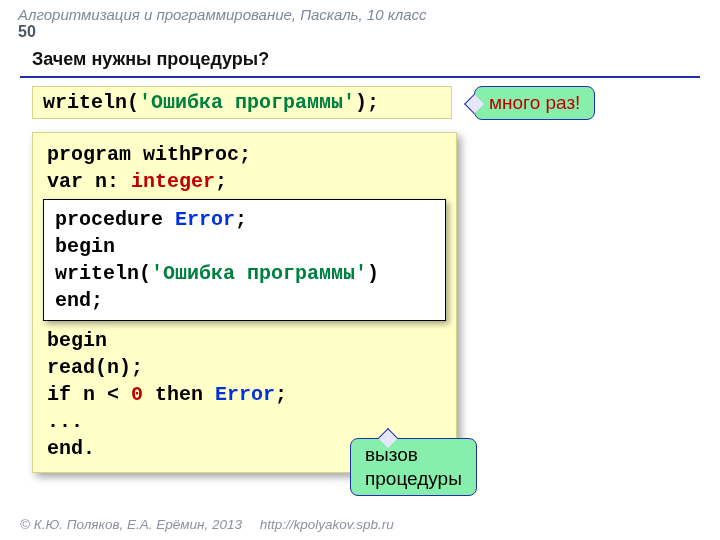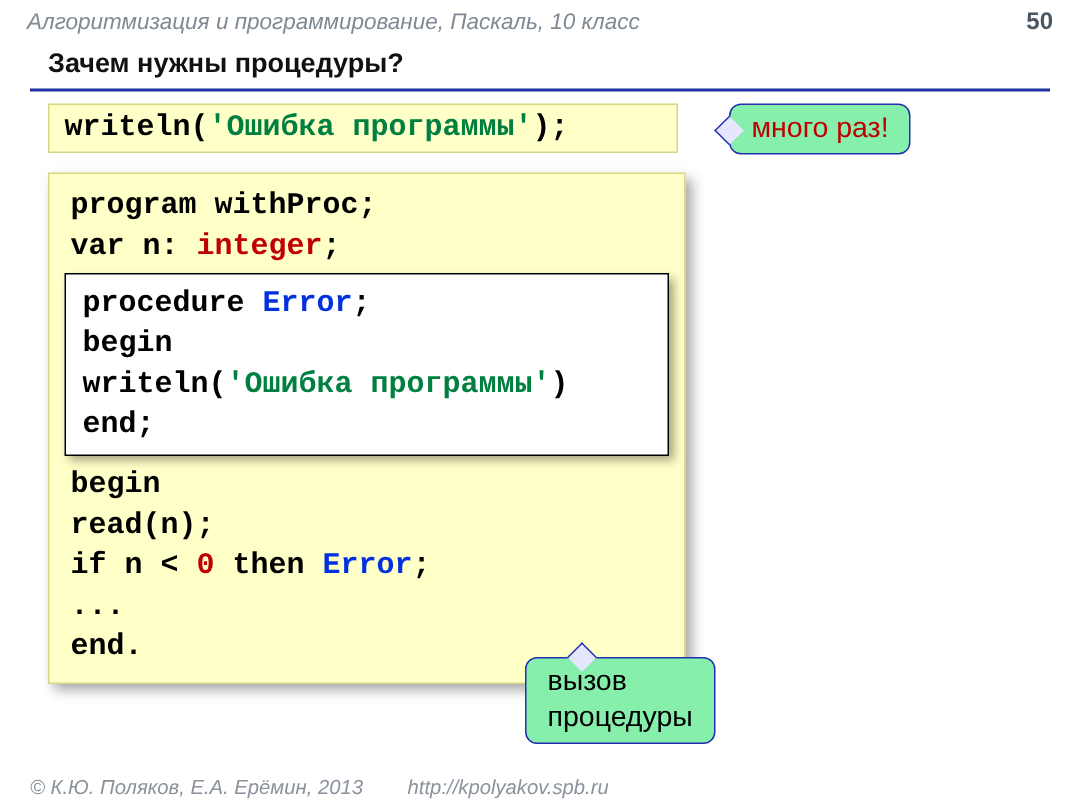--- a/index.html
+++ b/index.html
@@ -16,20 +16,21 @@
     position: relative;
   }
   .header-bar {
     padding: 6px 18px 2px 18px;
     display: flex;
     justify-content: space-between;
     align-items: baseline;
     color: #7f8a94;
     font-style: italic;
     font-size: 15px;
+    flex-direction: column;
   }
   .page-num {
     font-weight: bold;
     font-style: normal;
     font-size: 16px;
     color: #4a5764;
   }
   .title {
     font-size: 18px;
     font-weight: bold;
@@ -50,21 +51,21 @@
     font-family: "Courier New", monospace;
     font-size: 20px;
     font-weight: bold;
     padding: 4px 10px;
     display: inline-block;
     width: 420px;
   }
   .row-top {
     display: flex;
     align-items: center;
-    gap: 34px;
+    gap: 22px;
   }
   .callout {
     position: relative;
     background: #86efac;
     border: 1.5px solid #2230b0;
     border-radius: 8px;
     padding: 4px 14px;
     font-size: 19px;
     color: #000;
     line-height: 1.25;
@@ -113,21 +114,21 @@
     position: absolute;
     left: 350px; top: 438px;
   }
   .footer {
     position: absolute;
     bottom: 8px; left: 20px;
     font-size: 13.5px;
     font-style: italic;
     color: #8a929c;
   }
-  .footer .link { margin-left: 26px; }
+  .footer .link { margin-left: 14px; }
 </style>
 </head>
 <body>
 <div class="slide">
 
   <div class="header-bar">
     <span>Алгоритмизация и программирование, Паскаль, 10 класс</span>
     <span class="page-num">50</span>
   </div>
 

